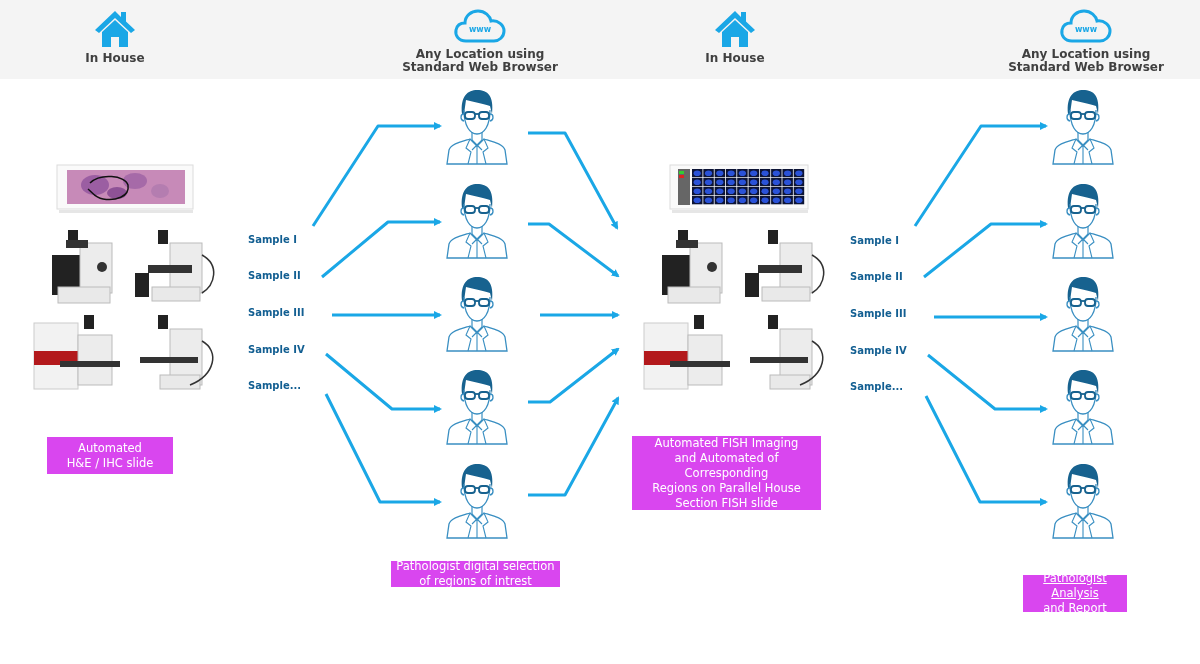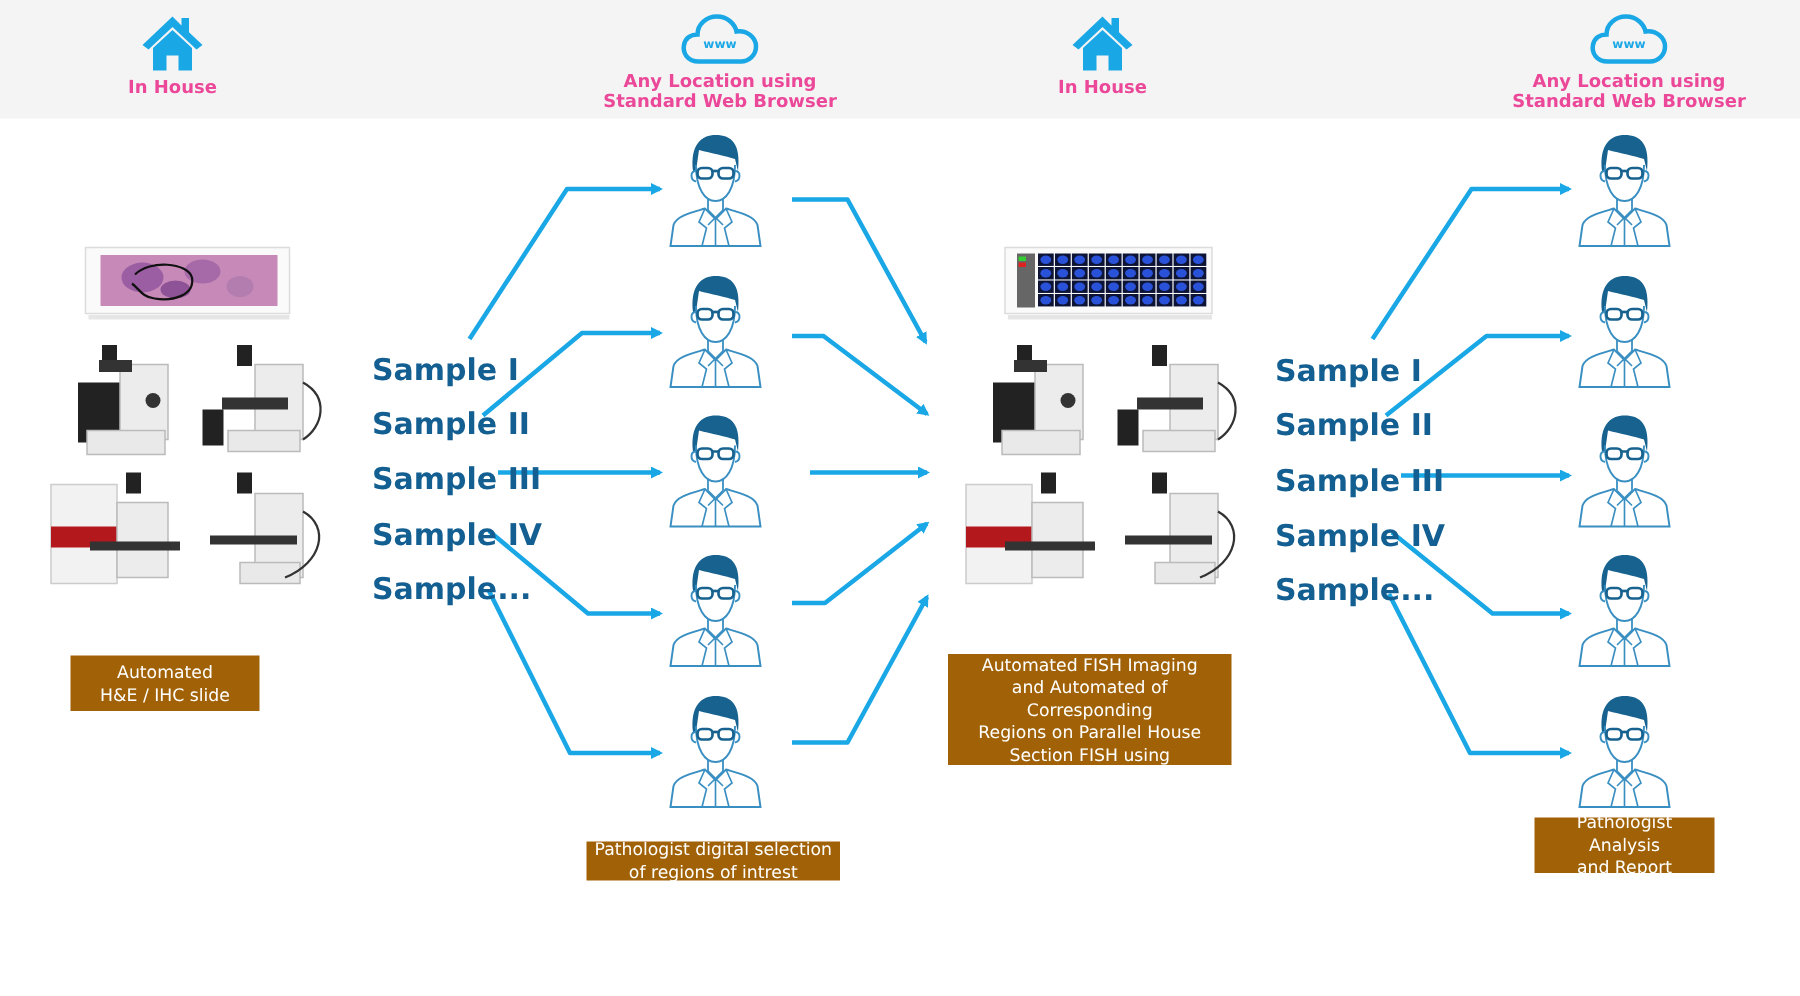--- a/index.html
+++ b/index.html
@@ -1,22 +1,22 @@
 <!DOCTYPE html>
 <html><head>
 <meta charset="utf-8">
 <style>
   html, body { margin:0; padding:0; }
   body { width:1200px; height:664px; background:#ffffff; position:relative; overflow:hidden;
          font-family:"DejaVu Sans", "Liberation Sans", sans-serif; }
   .header-band { position:absolute; left:0; top:0; width:1200px; height:79px; background:#f4f4f4; }
-  .hdr { position:absolute; top:8px; text-align:center; color:#ec4899; font-weight:bold; font-size:12px; line-height:13px; }
+  .hdr { position:absolute; top:8px; text-align:center; color:#404040; font-weight:bold; font-size:12px; line-height:13px; }
   .hdr svg { display:block; margin:0 auto 4px auto; }
-  .sample { position:absolute; color:#135f92; font-weight:bold; font-size:20px; font-family:"DejaVu Sans", sans-serif; }
-  .caption { position:absolute; background:#a16207; color:#ffffff; font-size:11.5px; line-height:15px; text-align:center;
+  .sample { position:absolute; color:#135f92; font-weight:bold; font-size:10px; font-family:"DejaVu Sans", sans-serif; }
+  .caption { position:absolute; background:#d946ef; color:#ffffff; font-size:11.5px; line-height:15px; text-align:center;
              display:flex; align-items:center; justify-content:center; box-sizing:border-box; padding:2px 4px; }
   #arrows { position:absolute; left:0; top:0; }
   .person { position:absolute; width:66px; height:80px; }
   .equip { position:absolute; }
   .slide { position:absolute; }
 </style>
 </head>
 <body>
 
 <div class="header-band"></div>
@@ -326,21 +326,21 @@
     <rect x="130" y="150" width="40" height="14" fill="#e9e9e9" stroke="#bbb"></rect>
     <path d="M172 116 C190 126 185 150 160 160" fill="none" stroke="#333" stroke-width="1.5"></path>
   </g>
 </svg>
 
 <div class="caption" style="left:632px;top:436px;width:189px;height:74px;justify-content:flex-end;">
   <div>
     <div>Automated  FISH Imaging</div>
     <div>and Automated of Corresponding</div>
     <div>Regions on Parallel House</div>
-    <div>Section FISH using</div>
+    <div>Section FISH slide</div>
   </div>
 </div>
 
 <div class="sample" style="left:850px;top:235px;">Sample I</div>
 <div class="sample" style="left:850px;top:271px;">Sample II</div>
 <div class="sample" style="left:850px;top:308px;">Sample III</div>
 <div class="sample" style="left:850px;top:345px;">Sample IV</div>
 <div class="sample" style="left:850px;top:381px;">Sample...</div>
 
 <div id="stage4-people">
@@ -394,18 +394,18 @@
     <path d="M20 28 C16 28 16 34 20 35 M46 28 C50 28 50 34 46 35" fill="none" stroke="#3a8fc2" stroke-width="1.3"></path>
     <rect x="21" y="26" width="10" height="7" rx="3" fill="none" stroke="#17628f" stroke-width="1.8"></rect>
     <rect x="35" y="26" width="10" height="7" rx="3" fill="none" stroke="#17628f" stroke-width="1.8"></rect>
     <line x1="31" y1="28" x2="35" y2="28" stroke="#17628f" stroke-width="1.8"></line>
     <path d="M28 46 L28 54 M38 46 L38 54" stroke="#3a8fc2" stroke-width="1.2"></path>
     <path d="M3 78 L5 64 C7 58 16 56 26 53 L33 60 L40 53 C50 56 59 58 61 64 L63 78 Z" fill="none" stroke="#3a8fc2" stroke-width="1.3"></path>
     <path d="M26 53 L22 62 L27 66 L24 78 M40 53 L44 62 L39 66 L42 78 M28 54 L38 64 M38 54 L28 64 M33 60 L33 78" fill="none" stroke="#3a8fc2" stroke-width="1.1"></path>
   </svg></div>
   </div>
 
-<div class="caption" style="left:1023px;top:545px;width:120px;height:37px;">
+<div class="caption" style="left:1023px;top:575px;width:104px;height:37px;text-decoration:underline;">
   <div>
     <div>Pathologist Analysis</div>
     <div>and Report</div>
   </div>
 </div>
 
 </body></html>

